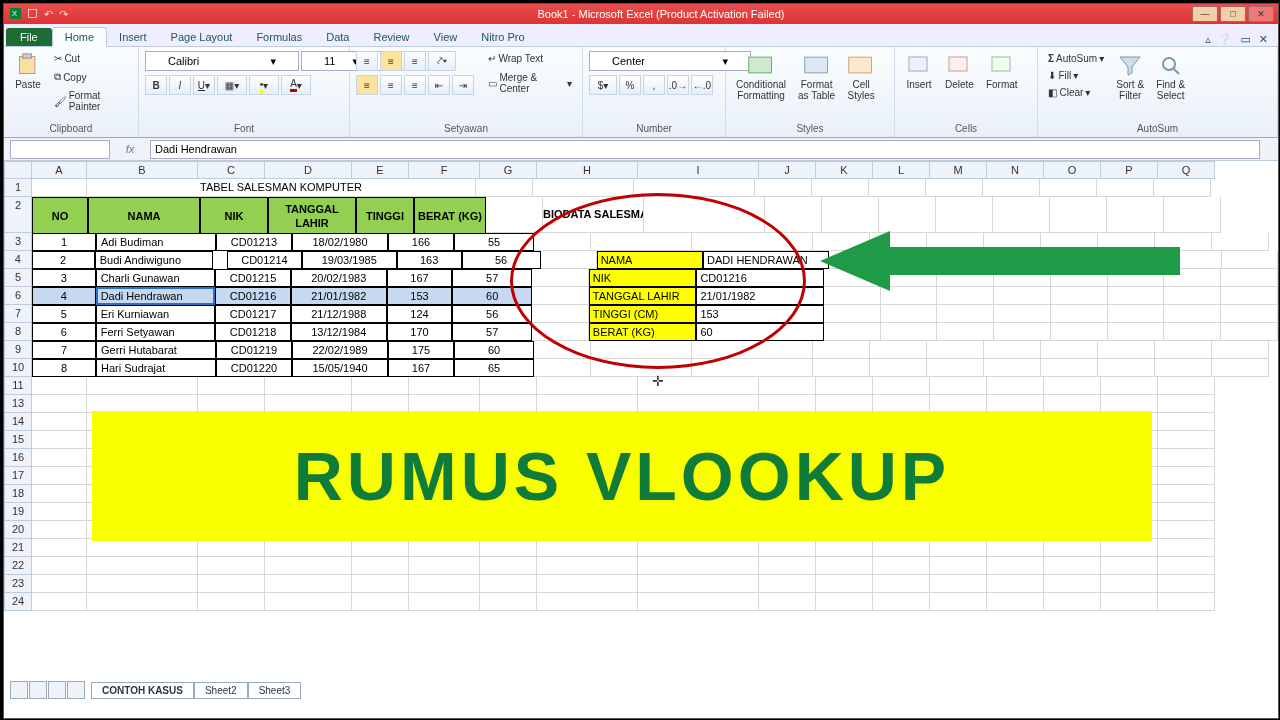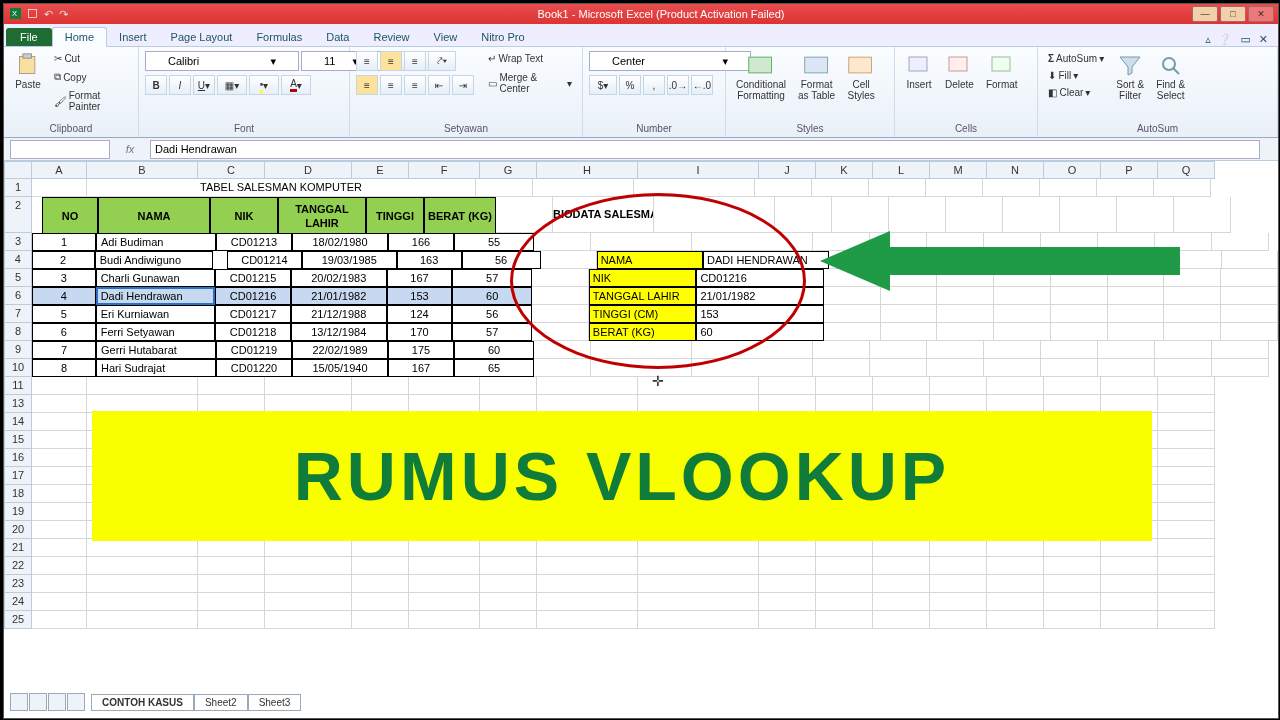--- a/index.html
+++ b/index.html
@@ -45,21 +45,21 @@
 .dcell{border:1px solid #000;text-align:center;padding:0 4px}
 .dcell.l{text-align:left}
 .selcell{background:#c6d9f0!important}
 .bioL{background:#ffff00;border:1px solid #000;padding:0 3px;font-size:11px}
 .bioV{border:1px solid #000;padding:0 3px;font-size:11px;background:#fff}
 
 .ellipse{position:absolute;border:3px solid #c00000;border-radius:50%;pointer-events:none}
 .bigarrow{position:absolute}
 .banner{position:absolute;background:#faff00;color:#107c39;font-weight:900;font-family:Impact,Arial Black,sans-serif;letter-spacing:4px;display:flex;align-items:center;justify-content:center;font-size:68px}
 .cursor{position:absolute;font-size:14px;color:#333}
-.sheetTabs{position:absolute;left:6px;bottom:6px;height:20px;display:flex;align-items:center;gap:0;font-size:10px}
+.sheetTabs{position:absolute;left:6px;bottom:18px;height:20px;display:flex;align-items:center;gap:0;font-size:10px}
 .sheetTabs .nav{display:flex;gap:1px;margin-right:6px}
 .sheetTabs .nav div{width:16px;height:16px;border:1px solid #9ab;background:#eef3f9}
 .sheetTabs .stab{padding:2px 10px;border:1px solid #9ab;background:#fff;color:#333}
 .sheetTabs .stab.active{background:#fff;font-weight:bold}
 </style>
 </head>
 <body>
 
 <div class="frame">
 
@@ -338,21 +338,21 @@
           <div class="cell cK" style="width: 56px;"></div>
           <div class="cell cL" style="width: 56px;"></div>
           <div class="cell cM" style="width: 56px;"></div>
           <div class="cell cN" style="width: 56px;"></div>
           <div class="cell cO" style="width: 56px;"></div>
           <div class="cell cP" style="width: 56px;"></div>
           <div class="cell cQ" style="width: 56px;"></div>
         </div>
         <div class="row" style="height: 36px;">
           <div class="rh">2</div>
-          <div class="cell cA hdrcell" style="width: 54px; height: 35px; line-height: 14px; display: flex; align-items: center; justify-content: center; margin-left: 10px;">NO</div>
+          <div class="cell cA hdrcell" style="width: 54px; height: 35px; line-height: 14px; display: flex; align-items: center; justify-content: center;">NO</div>
           <div class="cell cB hdrcell" style="width: 110px; height: 35px; line-height: 14px; display: flex; align-items: center; justify-content: center;">NAMA</div>
           <div class="cell cC hdrcell" style="width: 66px; height: 35px; line-height: 14px; display: flex; align-items: center; justify-content: center;">NIK</div>
           <div class="cell cD hdrcell" style="width: 86px; height: 35px; line-height: 14px; display: flex; align-items: center; justify-content: center;">TANGGAL<br>LAHIR</div>
           <div class="cell cE hdrcell" style="width: 56px; height: 35px; line-height: 14px; display: flex; align-items: center; justify-content: center;">TINGGI</div>
           <div class="cell cF hdrcell" style="width: 70px; height: 35px; line-height: 14px; display: flex; align-items: center; justify-content: center;">BERAT (KG)</div>
           <div class="cell cG" style="width: 56px;"></div>
           <div class="cell cH" style="width: 100px; font-weight: bold; line-height: 35px;">BIODATA SALESMAN</div>
           <div class="cell cI" style="width: 120px;"></div>
           <div class="cell cJ" style="width: 56px;"></div>
           <div class="cell cK" style="width: 56px;"></div>
@@ -776,40 +776,20 @@
           <div class="cell cI" style="width: 120px;"></div>
           <div class="cell cJ" style="width: 56px;"></div>
           <div class="cell cK" style="width: 56px;"></div>
           <div class="cell cL" style="width: 56px;"></div>
           <div class="cell cM" style="width: 56px;"></div>
           <div class="cell cN" style="width: 56px;"></div>
           <div class="cell cO" style="width: 56px;"></div>
           <div class="cell cP" style="width: 56px;"></div>
           <div class="cell cQ" style="width: 56px;"></div>
         </div>
-        <div class="row">
-          <div class="rh">25</div>
-          <div class="cell cA" style="width: 54px;"></div>
-          <div class="cell cB" style="width: 110px;"></div>
-          <div class="cell cC" style="width: 66px;"></div>
-          <div class="cell cD" style="width: 86px;"></div>
-          <div class="cell cE" style="width: 56px;"></div>
-          <div class="cell cF" style="width: 70px;"></div>
-          <div class="cell cG" style="width: 56px;"></div>
-          <div class="cell cH" style="width: 100px;"></div>
-          <div class="cell cI" style="width: 120px;"></div>
-          <div class="cell cJ" style="width: 56px;"></div>
-          <div class="cell cK" style="width: 56px;"></div>
-          <div class="cell cL" style="width: 56px;"></div>
-          <div class="cell cM" style="width: 56px;"></div>
-          <div class="cell cN" style="width: 56px;"></div>
-          <div class="cell cO" style="width: 56px;"></div>
-          <div class="cell cP" style="width: 56px;"></div>
-          <div class="cell cQ" style="width: 56px;"></div>
-        </div>
       </div>
 
     <div class="ellipse" style="left:506px;top:32px;width:290px;height:170px"></div>
     <svg class="bigarrow" style="left:816px;top:70px;width:360px;height:60px" viewBox="0 0 360 60">
       <polygon points="0,30 70,0 70,16 360,16 360,44 70,44 70,60" fill="#1f9b47" stroke="#0d6" stroke-width="0"></polygon>
     </svg>
     <div class="banner" style="left:88px;top:250px;width:1060px;height:130px">RUMUS VLOOKUP</div>
     <div class="cursor" style="left:648px;top:212px">✛</div>
   </div>
 

